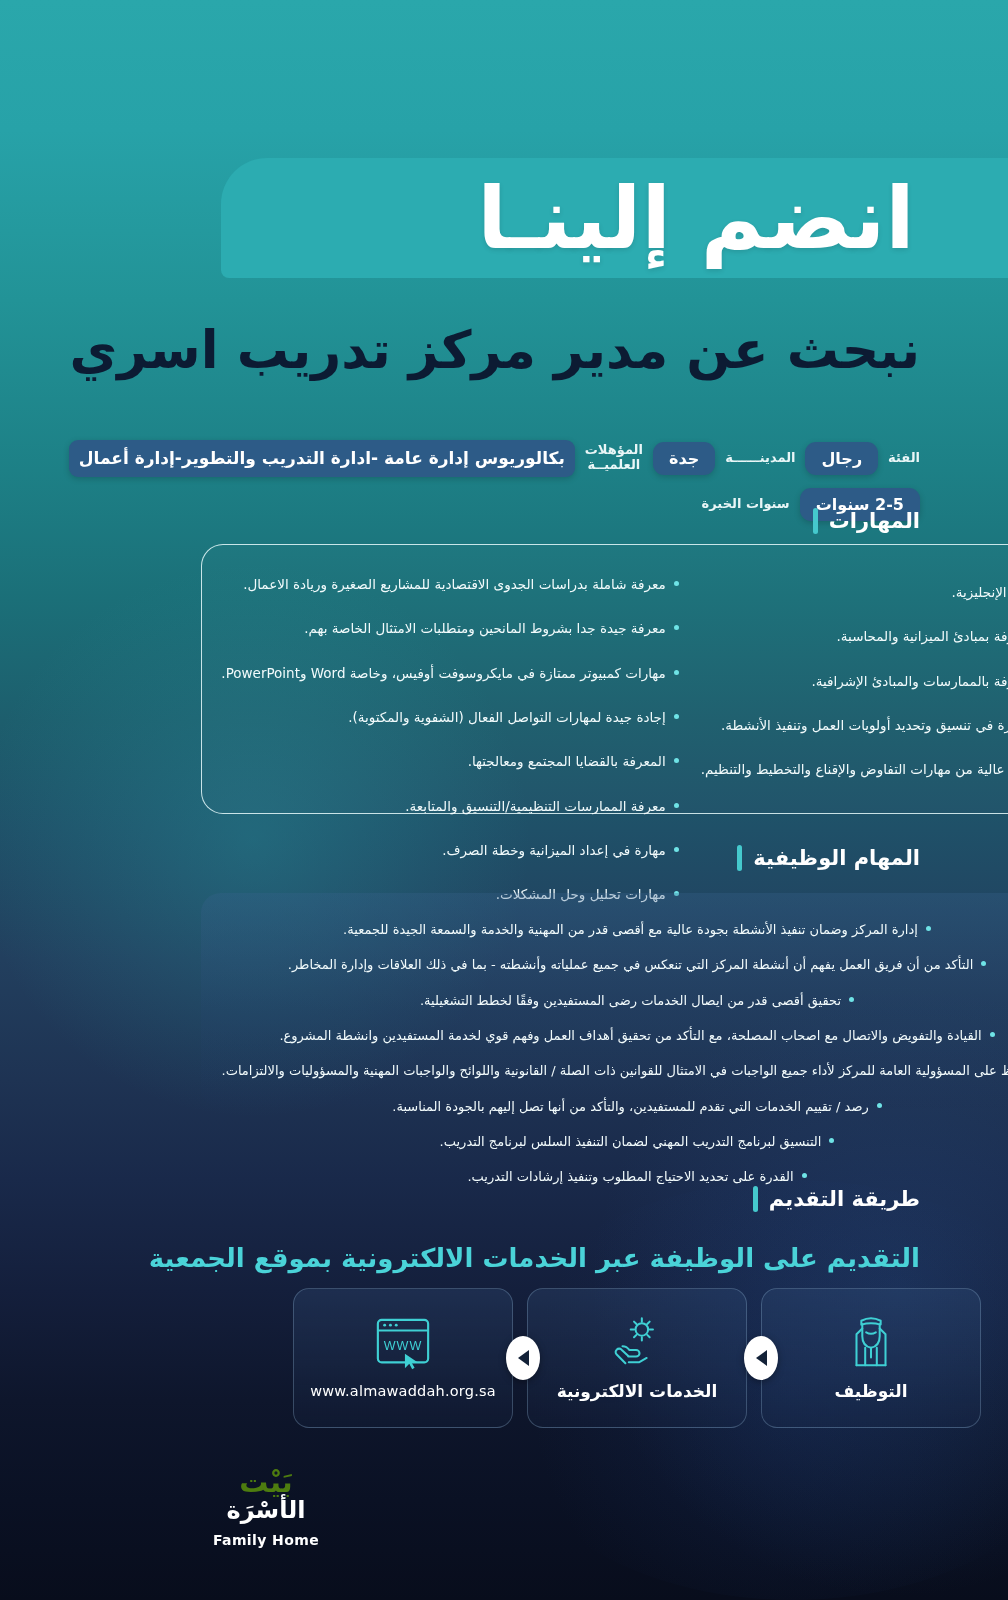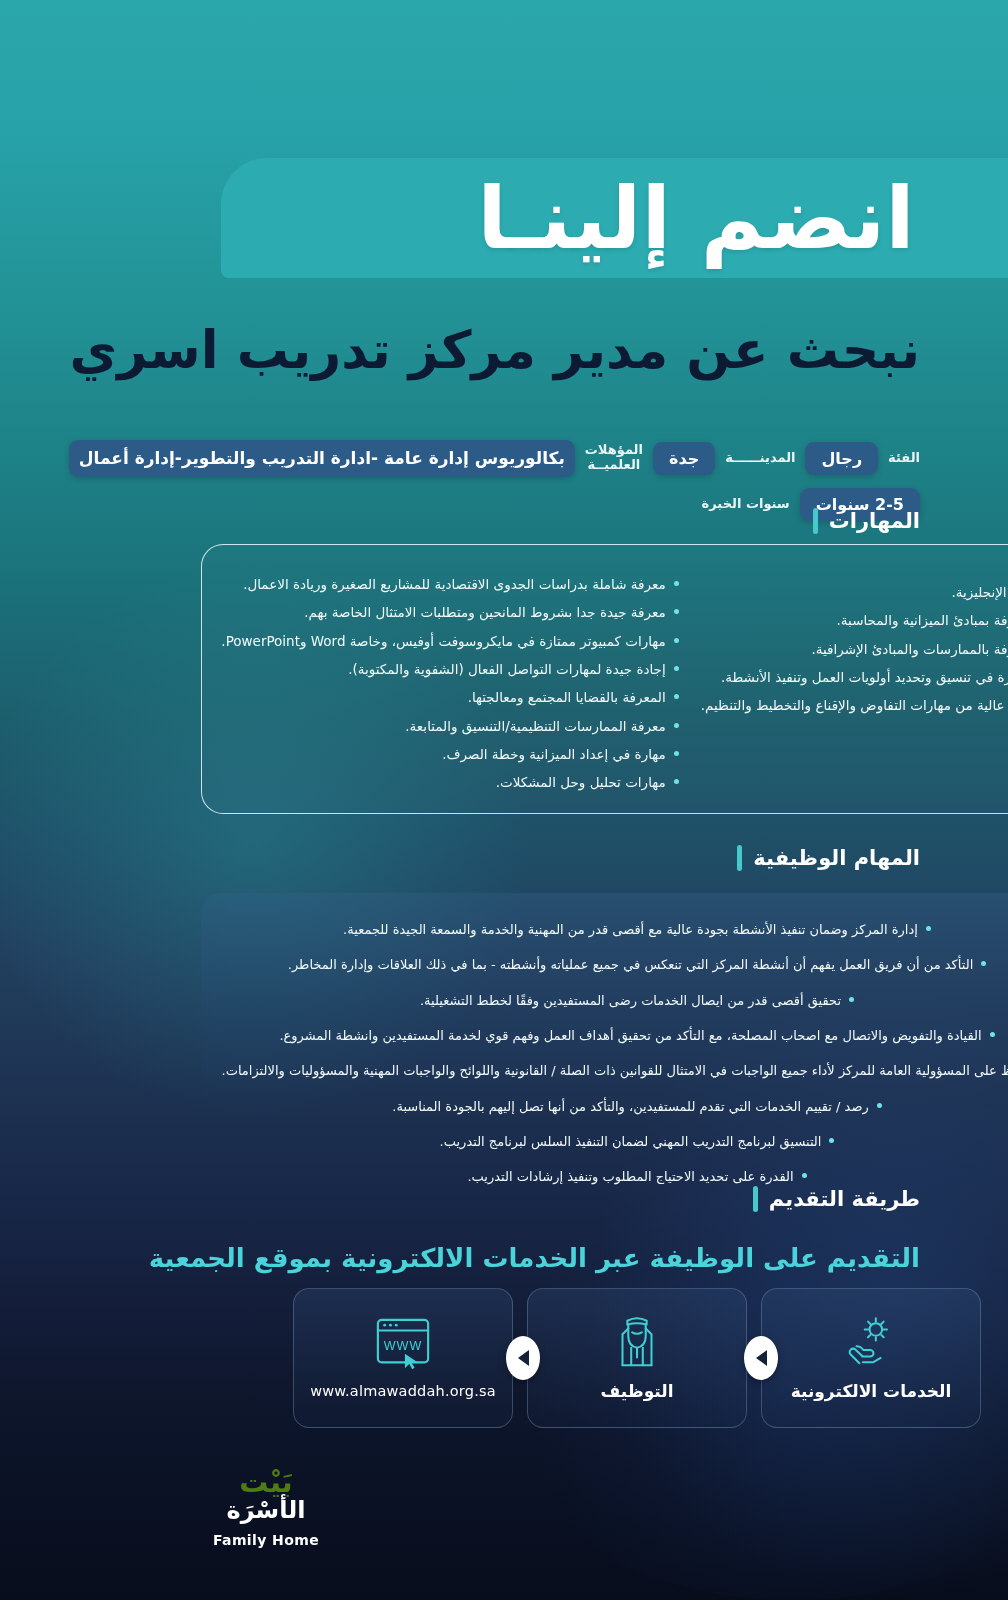--- a/index.html
+++ b/index.html
@@ -82,21 +82,21 @@
   .meta-label.two-line { max-width:62px; white-space:normal; }
   .pill {
     background:#2d5b87;
     border-radius:9px;
     padding:9px 18px;
     font-size:17px; font-weight:bold; color:#ffffff;
     white-space:nowrap; line-height:1.1;
     box-shadow:0 2px 6px rgba(0,0,0,.18);
   }
   .pill.wide { padding:9px 10px; }
-  .pill-sm { font-size:16px; padding:8px 16px; }
+  .pill-sm { font-size:16px; padding:8px 16px;border-radius:11px; }
   .dots { letter-spacing:-1px; }
 
   
   .sec-head {
     position:absolute; right:88px;
     display:flex; flex-direction:row; align-items:center; gap:11px;
   }
   .sec-bar { width:5px; height:26px; background:#45c9cd; border-radius:3px; }
   .sec-title { font-size:21px; font-weight:bold; color:#ffffff; white-space:nowrap; }
 
@@ -107,21 +107,21 @@
     border:1.5px solid rgba(232,250,252,.85);
     border-radius:22px;
     background:rgba(255,255,255,.015);
   }
   .skills-cols {
     position:absolute; inset:0;
     display:flex; flex-direction:row;
     padding:26px 22px 20px 22px;
     gap:14px;
   }
-  .skills-col { flex:1; display:flex; flex-direction:column; gap:2px; }
+  .skills-col { flex:1; display:flex; flex-direction:column; gap:18px; }
   .skills-col.right { align-items:flex-start; padding-right:8px; }
   .skills-col.left  { align-items:flex-start; padding-top:8px; }
 
   .bullet-li {
     display:flex; flex-direction:row; align-items:baseline; gap:8px;
     font-size:13.5px; color:#f2fbfc; line-height:1.95;
     white-space:nowrap;
   }
   .dot {
     flex:none; width:5px; height:5px; border-radius:50%;
@@ -358,53 +358,53 @@
       <svg class="step-icon" viewBox="0 0 64 60" fill="none">
         <rect x="6" y="5" width="52" height="44" rx="4" stroke="#3fd0d4" stroke-width="2.2"></rect>
         <line x1="6" y1="16" x2="58" y2="16" stroke="#3fd0d4" stroke-width="2"></line>
         <circle cx="13" cy="10.5" r="1.5" fill="#3fd0d4"></circle>
         <circle cx="19" cy="10.5" r="1.5" fill="#3fd0d4"></circle>
         <circle cx="25" cy="10.5" r="1.5" fill="#3fd0d4"></circle>
         <text x="32" y="36" font-size="13" font-family="'Liberation Sans',sans-serif" fill="#3fd0d4" text-anchor="middle" letter-spacing="1">WWW</text>
         <path d="M34 40 L34 55 L38.5 50.5 L41.5 56 L44 54.5 L41 49.5 L47 49 Z" fill="#3fd0d4"></path>
       </svg>
       <div class="step-label url">www.almawaddah.org.sa</div>
-    </div>
-
-    <div class="step-card">
-      <svg class="step-icon" viewBox="0 0 64 60" fill="none">
-        <g stroke="#3fd0d4" stroke-width="2.1" stroke-linecap="round" stroke-linejoin="round">
-          <path d="M22 8 Q32 3 42 8 L42 12 Q32 9 22 12 Z"></path>
-          <path d="M23 12 L23 24 Q23 34 32 36 Q41 34 41 24 L41 12"></path>
-          <path d="M27 20 Q32 23 37 20"></path>
-          <path d="M23 16 L17 22 L17 54 M41 16 L47 22 L47 54"></path>
-          <path d="M26 36 L26 54 M38 36 L38 54"></path>
-          <path d="M17 54 L47 54"></path>
-          <path d="M32 36 L32 46"></path>
-        </g>
-      </svg>
-      <div class="step-label">التوظيف</div>
     </div>
 
     <div class="step-card">
       <svg class="step-icon" viewBox="0 0 64 60" fill="none">
         <g stroke="#3fd0d4" stroke-width="2.1" stroke-linecap="round" stroke-linejoin="round">
           <circle cx="37" cy="17" r="6.5"></circle>
           <path d="M37 5.5 L37 9 M37 25 L37 28.5 M25.5 17 L29 17 M45 17 L48.5 17
                    M28.9 8.9 L31.4 11.4 M42.6 22.6 L45.1 25.1
                    M45.1 8.9 L42.6 11.4 M31.4 22.6 L28.9 25.1"></path>
           <path d="M20 52 L11 43 C9.5 41.5 9.5 39.3 11 37.9 C12.4 36.5 14.6 36.5 16 37.9 L23 44.5"></path>
           <path d="M23 45 L31 45 C33 45 34.6 43.5 34.6 41.6 C34.6 39.7 33 38.2 31 38.2 L24 38.2
                    C22.4 35.8 19.9 34.3 17 34.3"></path>
           <path d="M23.5 51 L34 51 L42 46.5"></path>
         </g>
       </svg>
       <div class="step-label">الخدمات الالكترونية</div>
     </div>
 
+    <div class="step-card">
+      <svg class="step-icon" viewBox="0 0 64 60" fill="none">
+        <g stroke="#3fd0d4" stroke-width="2.1" stroke-linecap="round" stroke-linejoin="round">
+          <path d="M22 8 Q32 3 42 8 L42 12 Q32 9 22 12 Z"></path>
+          <path d="M23 12 L23 24 Q23 34 32 36 Q41 34 41 24 L41 12"></path>
+          <path d="M27 20 Q32 23 37 20"></path>
+          <path d="M23 16 L17 22 L17 54 M41 16 L47 22 L47 54"></path>
+          <path d="M26 36 L26 54 M38 36 L38 54"></path>
+          <path d="M17 54 L47 54"></path>
+          <path d="M32 36 L32 46"></path>
+        </g>
+      </svg>
+      <div class="step-label">التوظيف</div>
+    </div>
+
     <div class="arrow a1">
         <div class="arrow-tri"></div>
       </div>
     <div class="arrow a2">
         <div class="arrow-tri"></div>
       </div>
   </div>
 
   <div class="footer-left">
     <div class="fh-ar">بَيْت</div>

